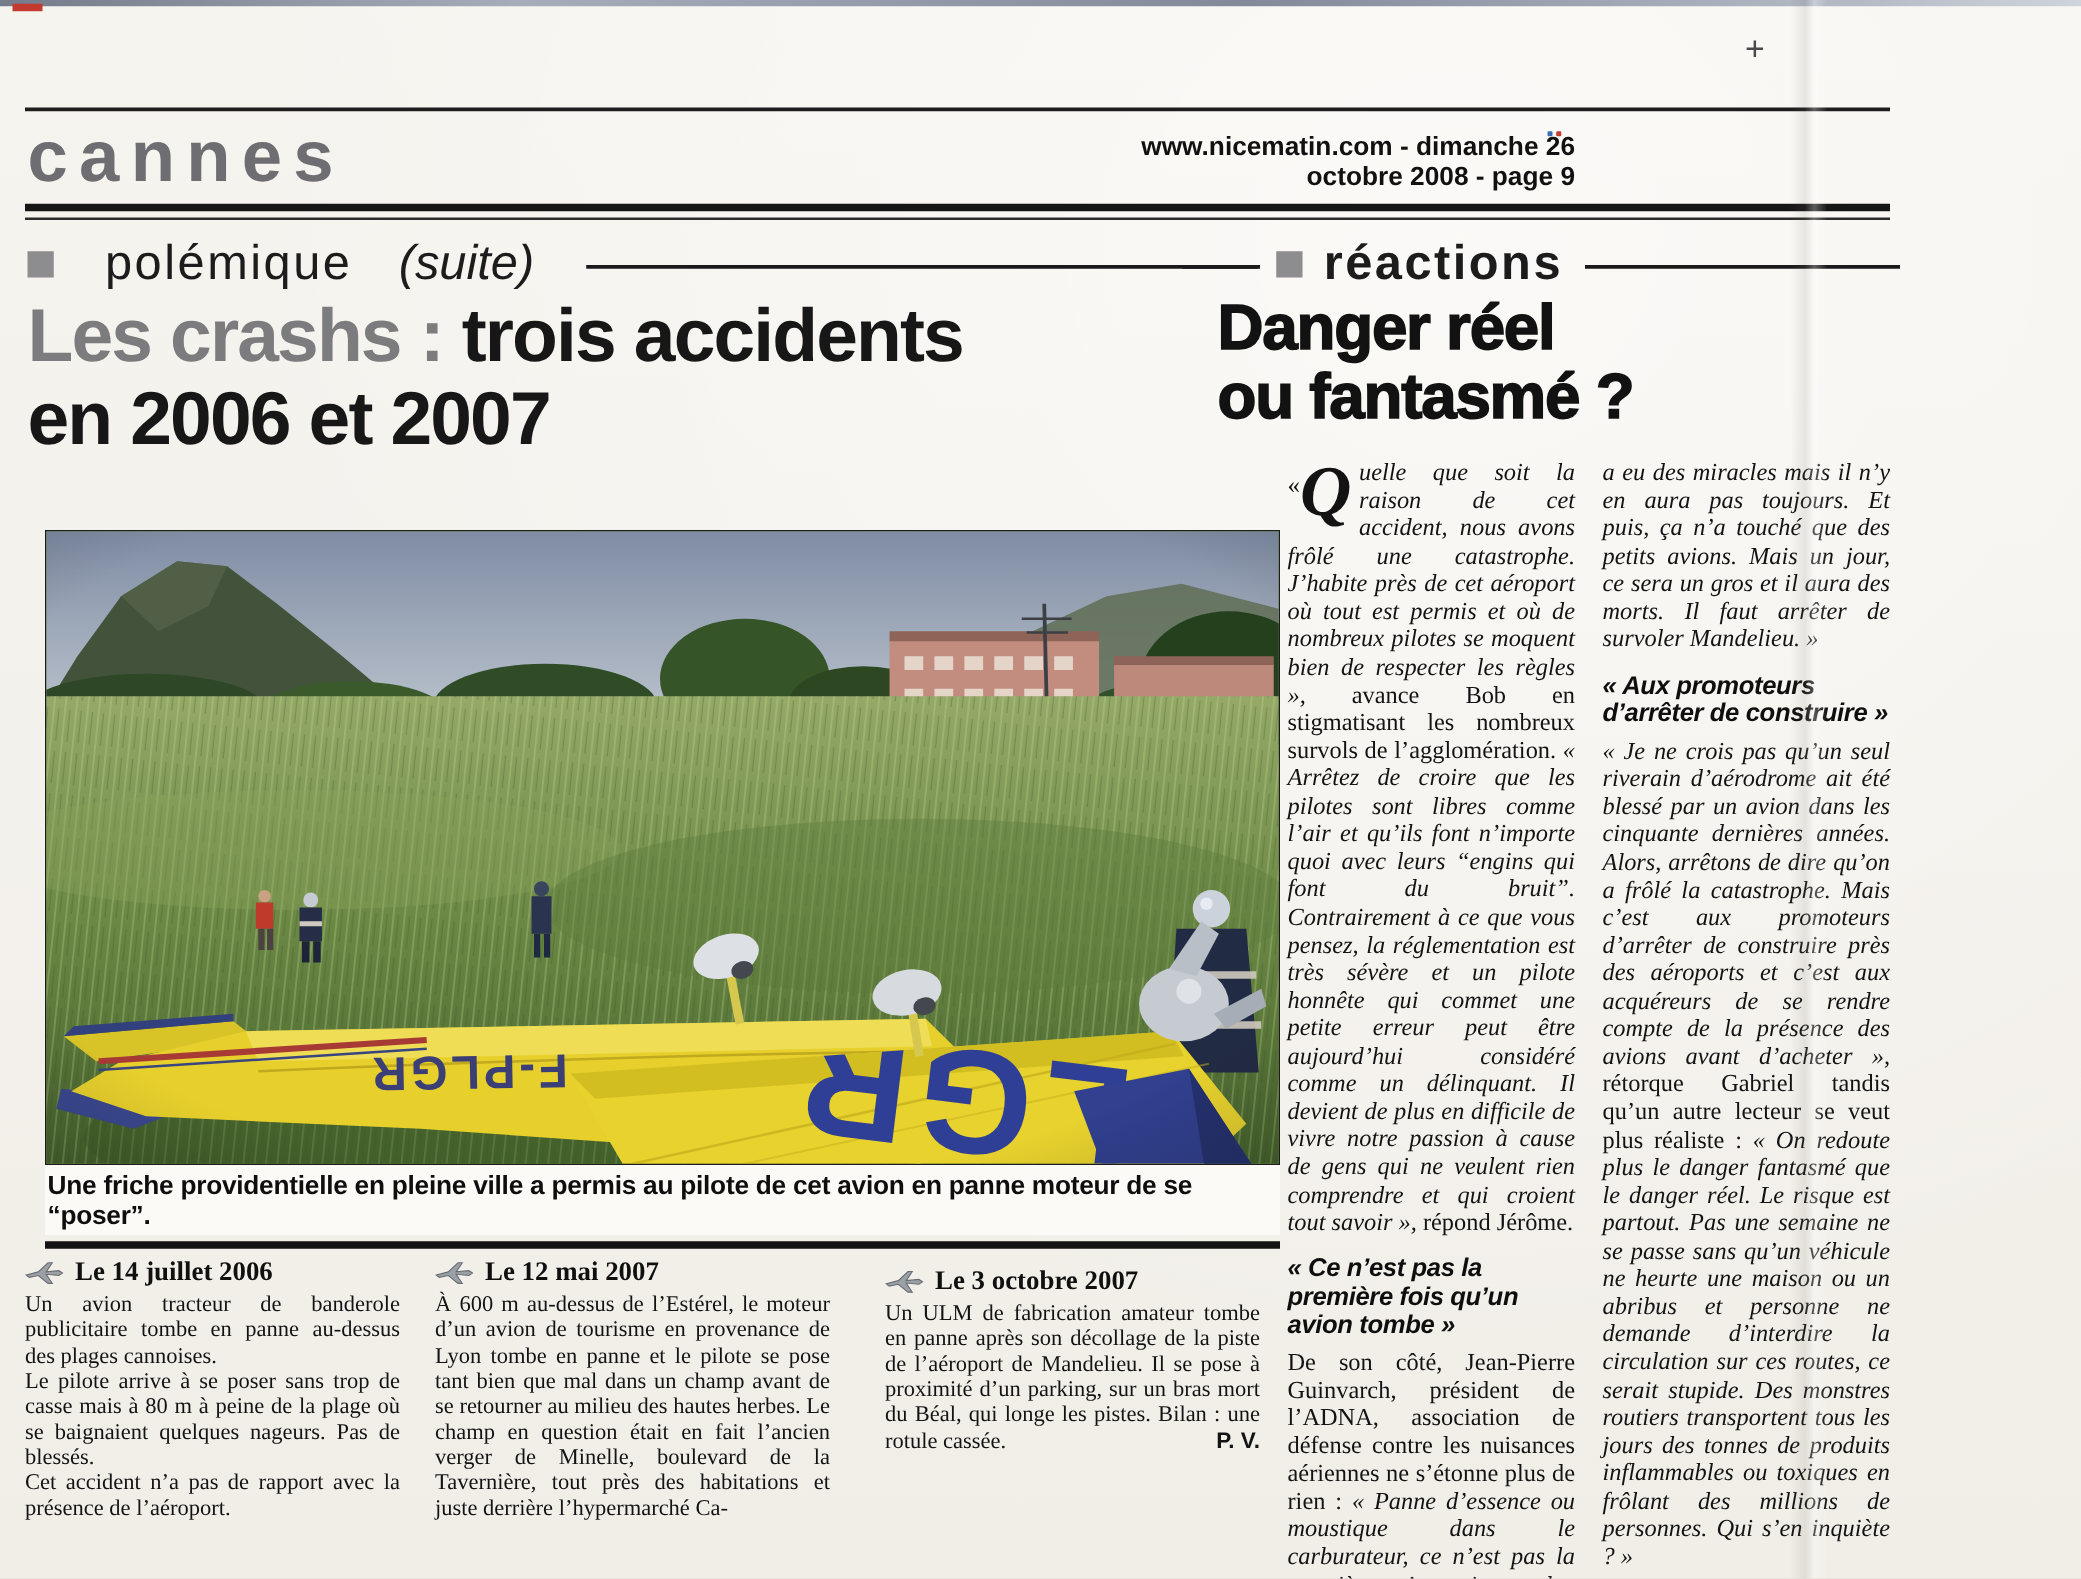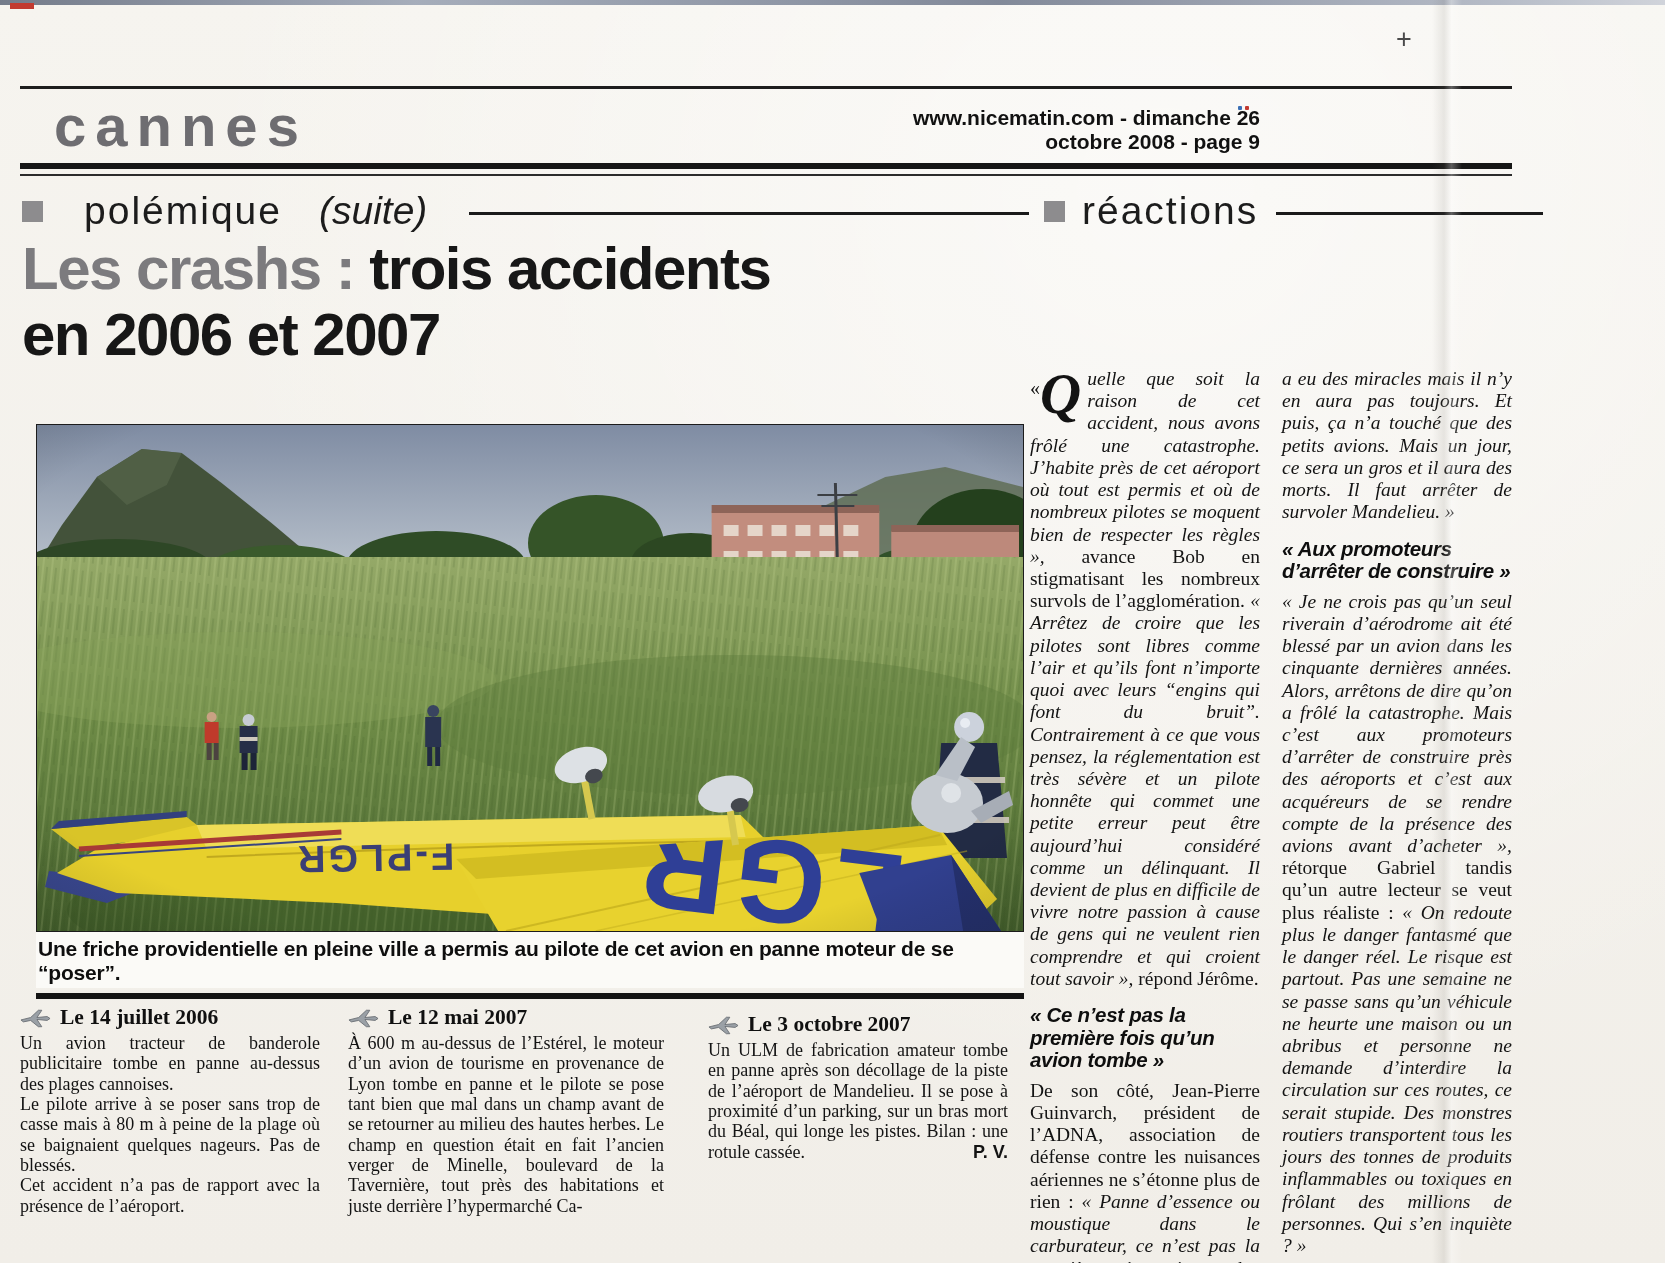--- a/index.html
+++ b/index.html
@@ -12,28 +12,28 @@
   .serif{font-family:"Liberation Serif",serif;}
   .it{font-style:italic;}
   .just{text-align:justify;-webkit-hyphens:auto;hyphens:auto;}
 
   .scan-top{left:0;top:0;width:100%;height:5px;background:linear-gradient(90deg,#5d6678,#97a0b1 25%,#6d7689 60%,#aab1bf 90%,#c9cdd6);opacity:.85;}
   .red-dash{left:10px;top:3px;width:24px;height:6px;background:#c23a30;}
   .reg-mark{left:1396px;top:24px;font-size:27px;font-weight:300;color:#4a4a4a;}
   .color-dots span{display:inline-block;width:4px;height:4px;margin-right:3px;border-radius:1px;}
 
   .rule-top{left:20px;top:86px;width:1492px;height:3px;background:#1d1d1d;}
-  .masthead{left:22px;top:92px;font-size:58px;font-weight:bold;color:#6e6d71;letter-spacing:9px;margin-left:32px;}
+  .masthead{left:22px;top:92px;font-size:58px;font-weight:bold;color:#6e6d71;letter-spacing:9px;}
   .dateline{left:850px;top:106px;width:410px;text-align:right;font-size:21px;font-weight:bold;color:#111;}
   .rule-thick{left:20px;top:163px;width:1492px;height:6px;background:#161616;}
   .rule-thin2{left:20px;top:174px;width:1492px;height:2px;background:#2c2c2c;}
 
   .kicker{display:flex;align-items:center;}
   .kicker-left{left:22px;top:189px;width:986px;gap:24px;}
-  .kicker-right{left:969px;top:189px;width:574px;}
+  .kicker-right{left:946px;top:189px;width:574px;font-weight:bold;}
   .ksq{width:21px;height:21px;background:#8d8c8e;flex:0 0 auto;}
   .ktext{font-size:39px;color:#1c1c1c;letter-spacing:2px;margin-left:17px;}
   .ksuffix{font-size:39px;margin-left:13px;color:#1c1c1c;}
   .kline{flex:1;height:3px;background:#1a1a1a;margin-left:18px;margin-top:4px;}
   .kline-lead{width:60px;height:3px;background:#1a1a1a;margin-right:15px;margin-top:4px;flex:0 0 auto;}
 
   .headline-left{left:22px;top:236px;width:960px;font-size:60px;font-weight:bold;line-height:1.1;letter-spacing:-1.5px;color:#171717;}
   .hl-gray{color:#7c7b7e;}
   .headline-right{left:974px;top:234px;width:540px;font-size:51px;font-weight:bold;line-height:1.08;letter-spacing:-1px;color:#121212;-webkit-text-stroke:1.3px #121212;}
 
@@ -275,20 +275,24 @@
     </div>
   </div>
 
   <div class="abs kicker kicker-right">
     <span class="kline-lead"></span>
     <span class="ksq"></span>
     <span class="ktext">réactions</span>
     <span class="kline"></span>
   </div>
 
+  <div class="abs headline-right">
+    <span>Danger réel</span><br>
+    <span>ou fantasmé ?</span>
+  </div>
 
   <div class="abs rcols">
     <div class="rcol">
       <p class="serif just rp">
         <span class="dc-wrap"><span class="oq">«</span><span class="dc">Q</span></span><span><span class="it">uelle que soit la raison de cet accident, nous avons frôlé une catastrophe. J’habite près de cet aéroport où tout est permis et où de nombreux pilotes se moquent bien de respecter les règles », </span><span>avance Bob en stigmatisant les nombreux survols de l’agglomération. </span><span class="it">« Arrêtez de croire que les pilotes sont libres comme l’air et qu’ils font n’importe quoi avec leurs “engins qui font du bruit”. Contrairement à ce que vous pensez, la réglementation est très sévère et un pilote honnête qui commet une petite erreur peut être aujourd’hui considéré comme un délinquant. Il devient de plus en difficile de vivre notre passion à cause de gens qui ne veulent rien comprendre et qui croient tout savoir », </span><span>répond Jérôme.</span></span>
       </p>
       <p class="rsub">« Ce n’est pas la première fois qu’un avion tombe »</p>
       <p class="serif just rp"><span><span>De son côté, Jean-Pierre Guinvarch, président de l’ADNA, association de défense contre les nuisances aériennes ne s’étonne plus de rien : </span><span class="it">« Panne d’essence ou moustique dans le carburateur, ce n’est pas la première qu’un avion tombe. On</span></span></p>
     </div>
     <div class="rcol">

